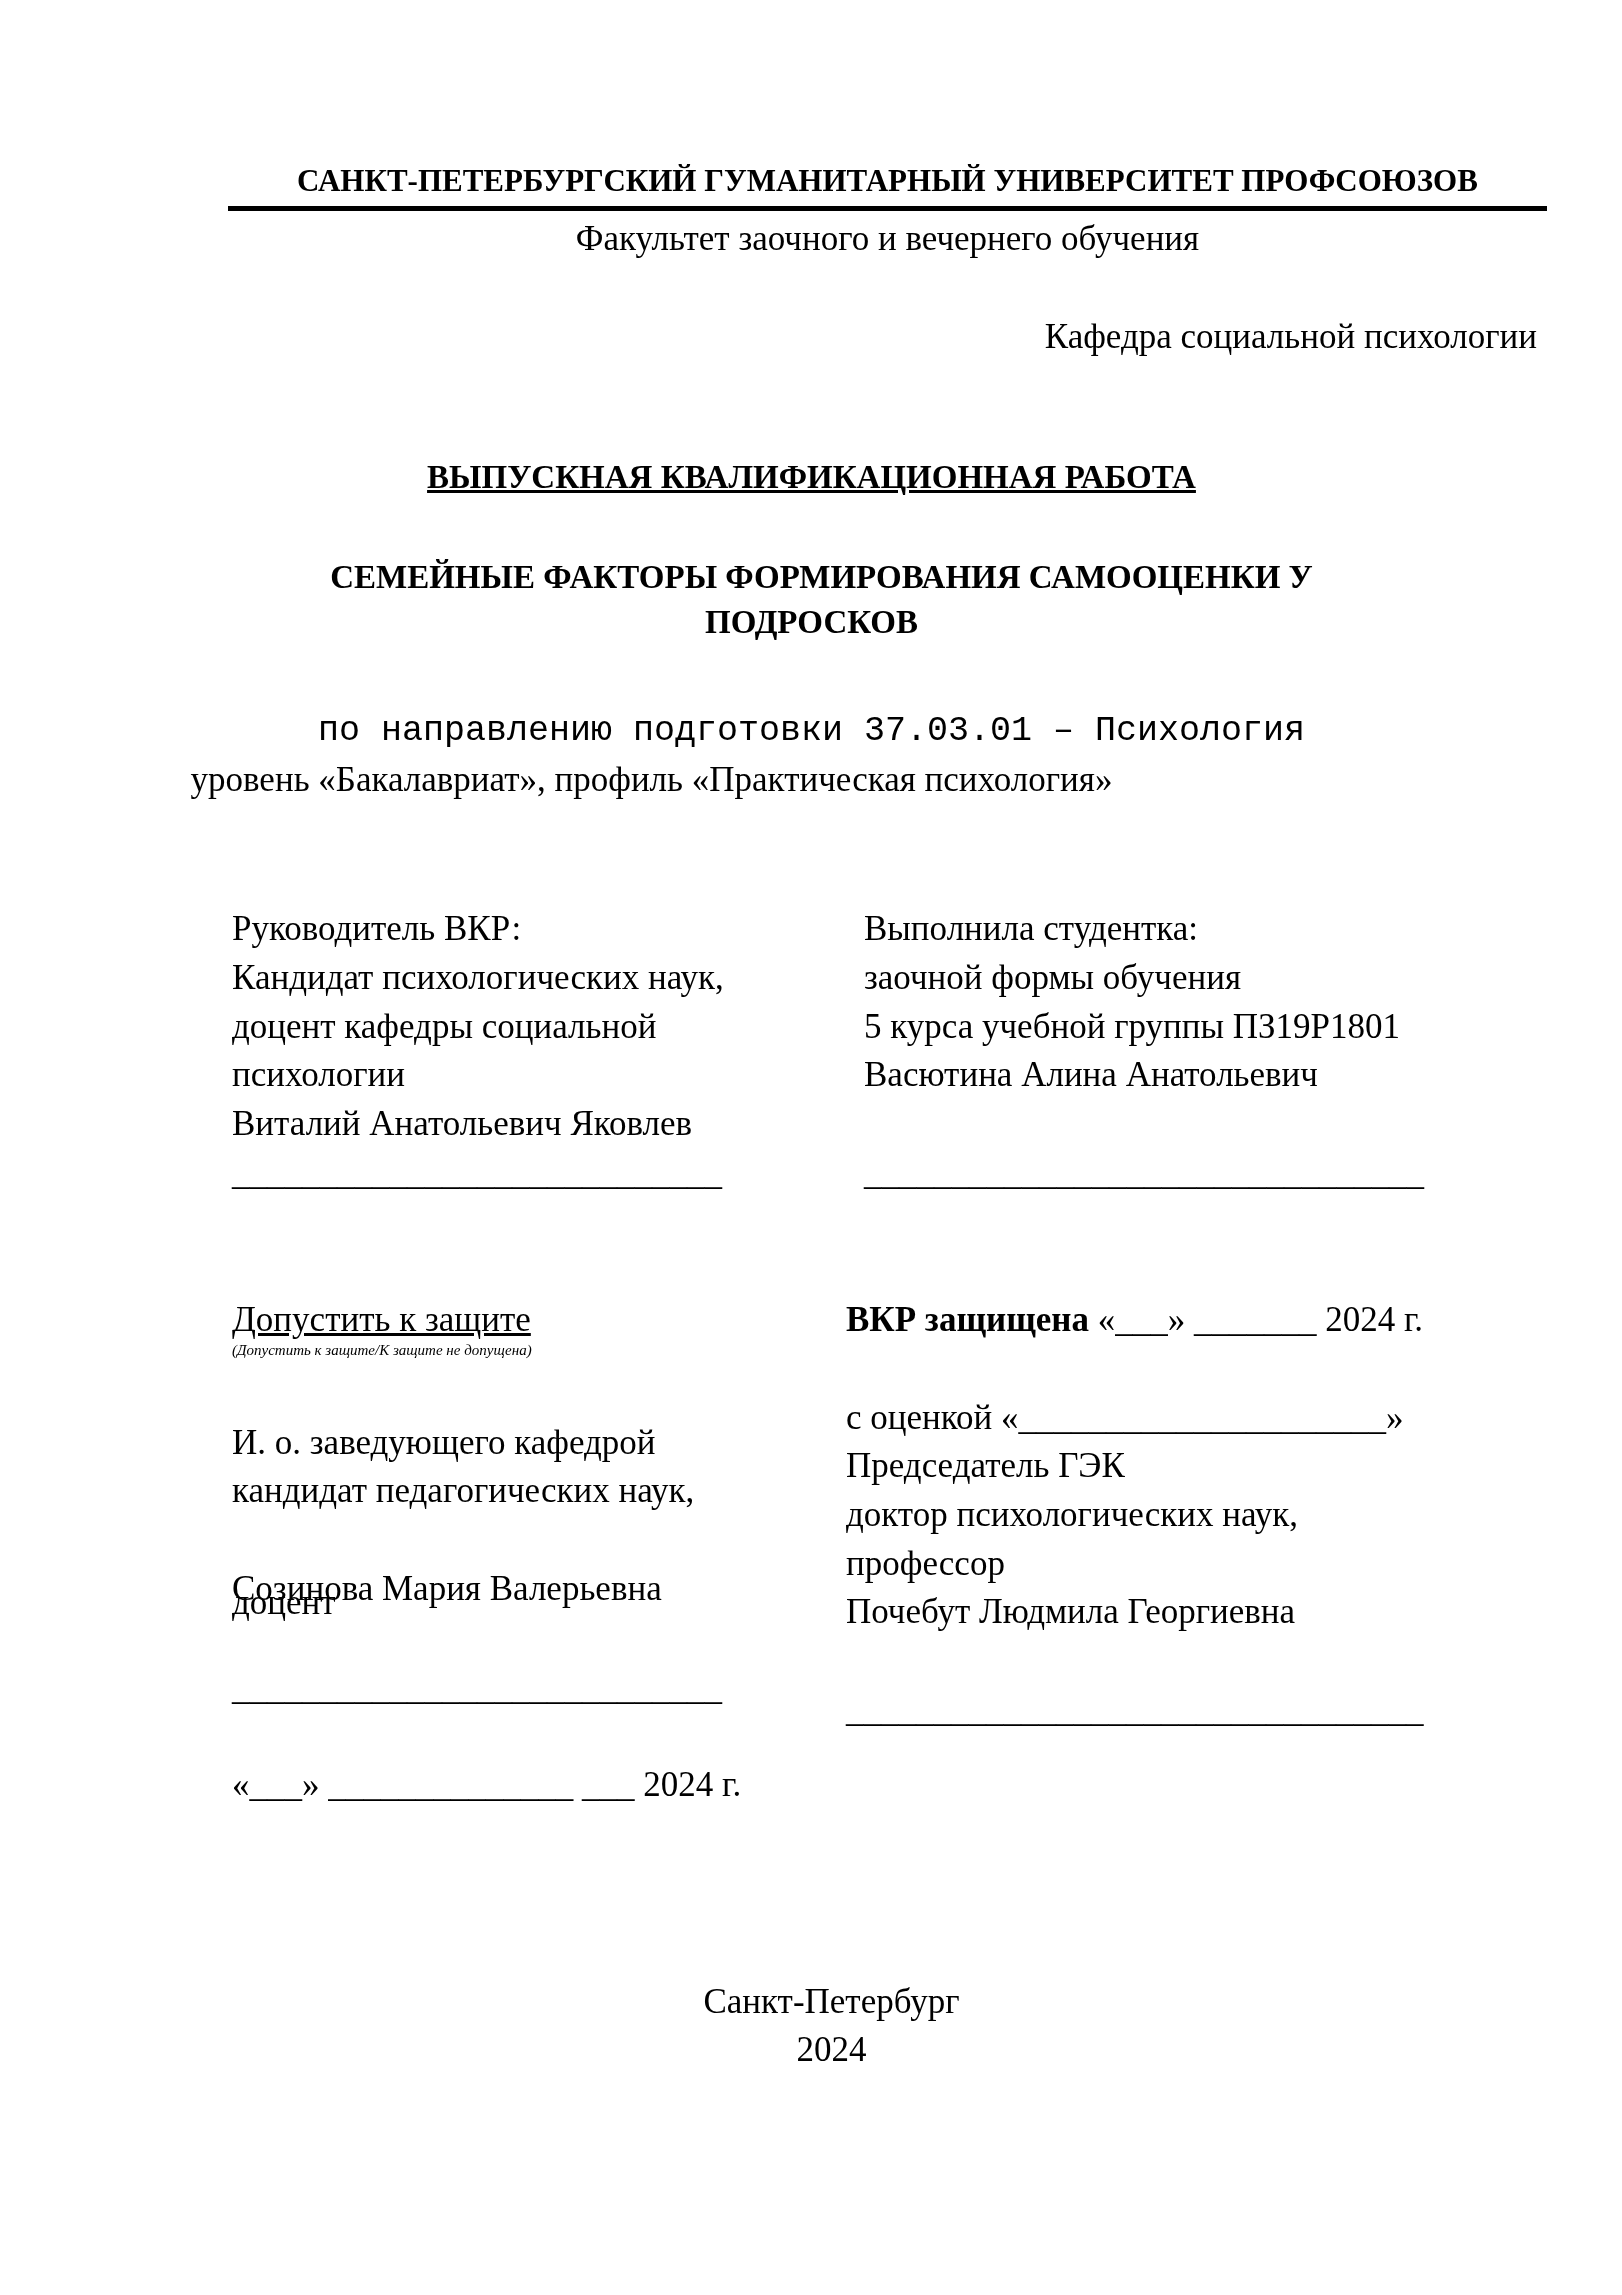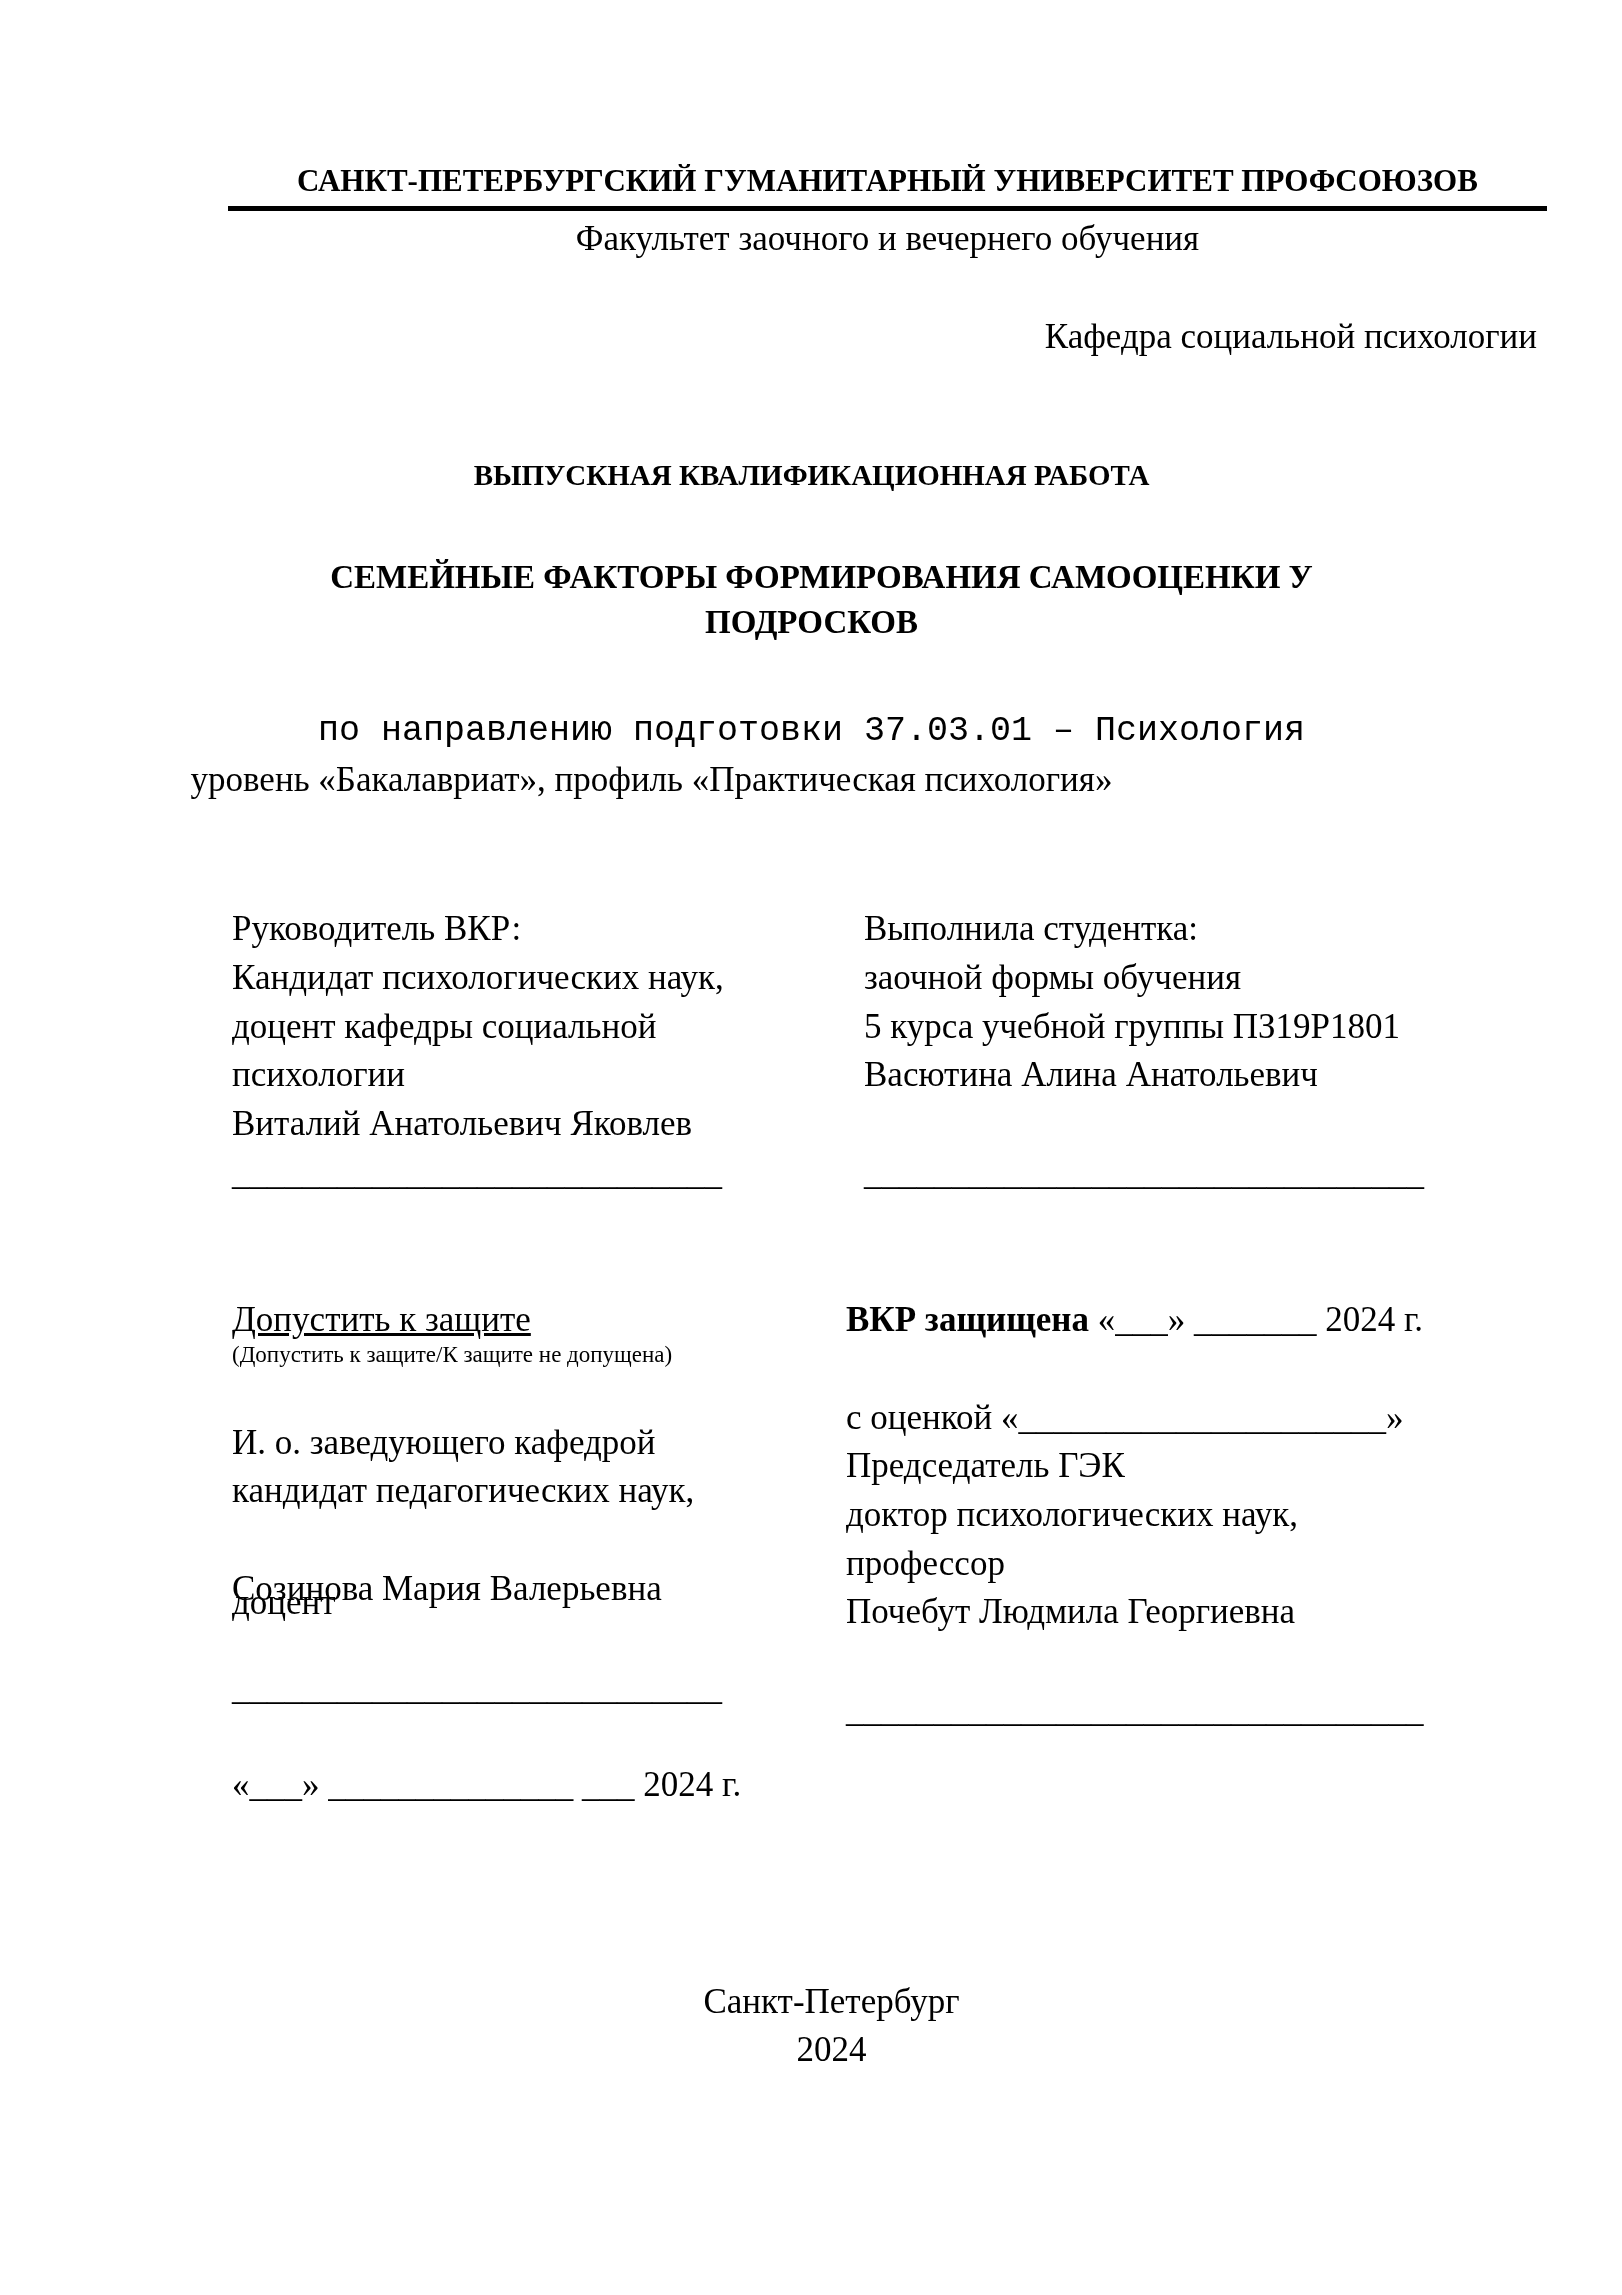--- a/index.html
+++ b/index.html
@@ -5,29 +5,29 @@
   html, body { margin:0; padding:0; background:#ffffff; }
   body { width:1623px; height:2295px; position:relative; overflow:hidden;
          font-family:"Liberation Serif", serif; color:#000; }
   .abs { position:absolute; white-space:nowrap; }
   .t { font-size:35px; line-height:49px; }
   .c { text-align:center;padding-left:20px; }
   #uni { left:228px; width:1319px; top:163px; font-size:31px; font-weight:bold; text-align:center; }
   #rule { left:228px; width:1319px; top:206px; height:4.7px; background:#000; }
   #fac { left:228px; width:1319px; top:214px; text-align:center; }
   #dep { right:86px; top:312px; }
-  #wtype { left:0; width:1623px; top:459px; text-align:center; font-size:29px; font-weight:bold; }
+  #wtype { left:0; width:1623px; top:459px; text-align:center; font-size:33px; font-weight:bold;text-decoration:underline; }
   #title1 { left:0; width:1623px; top:559px; text-align:center; font-size:33px; font-weight:bold;padding-left:10px; }
   #title2 { left:0; width:1623px; top:604px; text-align:center; font-size:33px; font-weight:bold; }
   #dir1 { left:0; width:1623px; top:707px; text-align:center;font-family:Liberation Mono, monospace; }
   #dir2 { left:0; width:1303px; top:755px; text-align:center; }
   .col-l { left:232px; }
   .col-r { left:864px; }
   .col-r2 { left:846px; }
-  .small-it { font-size:23px; }
+  .small-it { font-size:15px; font-style:italic; }
   u { text-decoration:underline; }
 </style>
 </head>
 <body>
 
 <div id="uni" class="abs">САНКТ-ПЕТЕРБУРГСКИЙ ГУМАНИТАРНЫЙ УНИВЕРСИТЕТ ПРОФСОЮЗОВ</div>
 <div id="rule" class="abs"></div>
 <div id="fac" class="abs t">Факультет заочного и вечернего обучения</div>
 <div id="dep" class="abs t">Кафедра социальной психологии</div>
 

